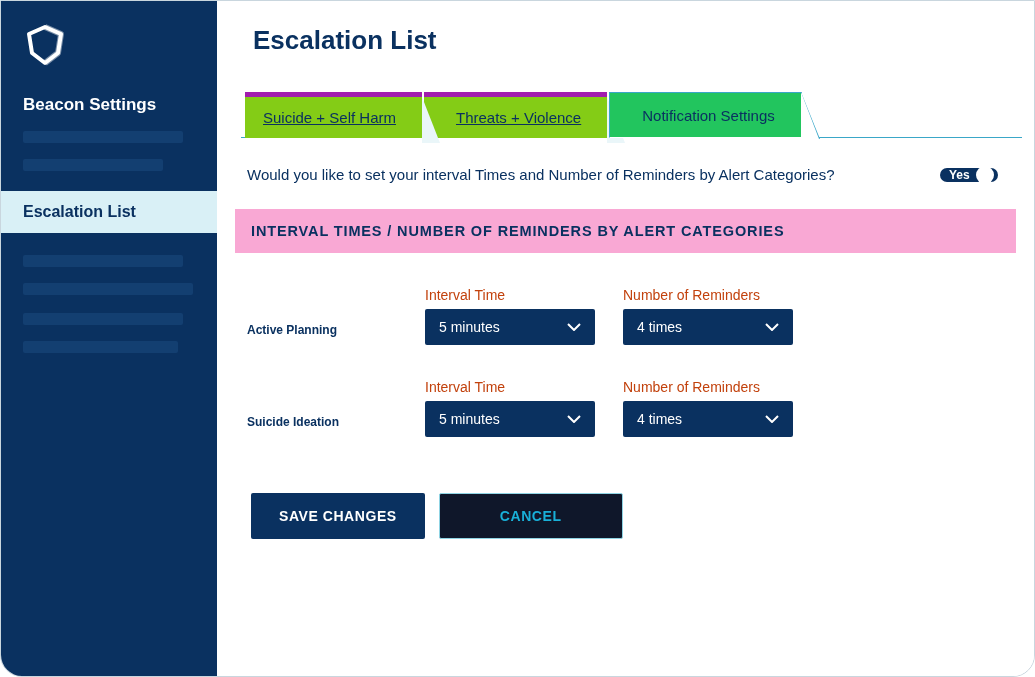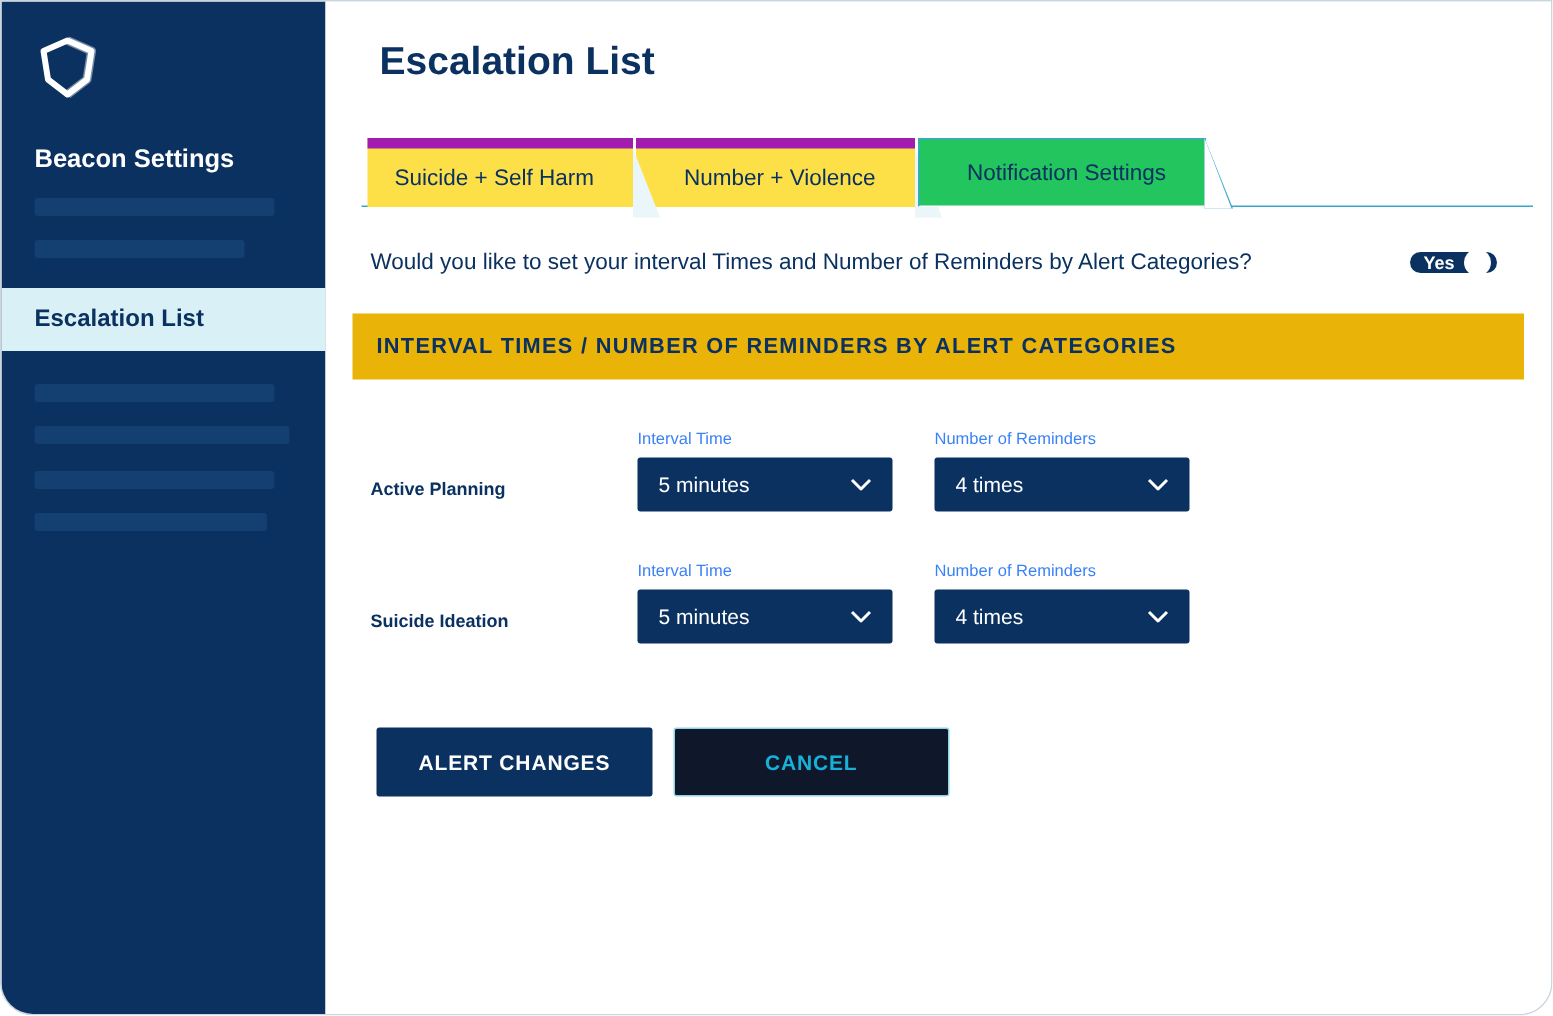--- a/index.html
+++ b/index.html
@@ -88,22 +88,23 @@
     position: relative;
     height: 46px;
     display: flex;
     align-items: center;
     font-size: 15px;
     color: #0a3160;
     padding: 0 26px 0 18px;
     cursor: pointer;
   }
   .tab.inactive {
-    background: #fde047;
-    border-top: 7px solid #a21caf;
+    background: #84cc16;
+    border-top: 5px solid #a21caf;
+    text-decoration: underline;
   }
   .tab.inactive::after {
     content: "";
     position: absolute;
     right: -18px;
     top: 0;
     width: 0;
     height: 0;
     border-bottom: 46px solid #eaf6f9;
     border-right: 18px solid transparent;
@@ -174,21 +175,21 @@
   }
   .toggle-knob {
     width: 18px;
     height: 18px;
     background: #fff;
     border-radius: 50%;
     position: absolute;
     right: 4px;
   }
   .section-banner {
-    background: #eab308;
+    background: #f9a8d4;
     color: #0a3160;
     font-size: 14.5px;
     font-weight: 700;
     letter-spacing: 0.06em;
     padding: 14px 16px;
     margin-left: -12px;
     margin-right: -12px;
   }
   .category-row {
     display: flex;
@@ -202,22 +203,22 @@
     font-weight: 700;
     color: #0a3160;
     padding-bottom: 8px;
   }
   .field-col {
     display: flex;
     flex-direction: column;
     gap: 6px;
   }
   .field-label {
-    font-size: 11px;
-    color: #3b82f6;
+    font-size: 14px;
+    color: #c2410c;
   }
   .select {
     width: 170px;
     height: 36px;
     background: #0a3160;
     color: #fff;
     font-size: 14px;
     display: flex;
     align-items: center;
     justify-content: space-between;
@@ -287,21 +288,21 @@
 
   <main class="main">
     <h1 class="page-title">Escalation List</h1>
 
     <div class="tabs-wrap">
       <div class="tabs">
         <div class="tab inactive t1">
           <span>Suicide + Self Harm</span>
         </div>
         <div class="tab inactive t2">
-          <span>Number + Violence</span>
+          <span>Threats + Violence</span>
         </div>
         <div class="tab active">
           <span>Notification Settings</span>
         </div>
       </div>
       <div class="tabs-baseline"></div>
     </div>
 
     <div class="content">
 
@@ -361,20 +362,20 @@
             <span class="chevron">
               <svg width="14" height="8" viewBox="0 0 14 8">
                   <path d="M1 1 L7 7 L13 1" fill="none" stroke="#fff" stroke-width="2"></path>
                 </svg>
             </span>
           </div>
         </div>
       </div>
 
       <div class="actions">
-        <button class="btn btn-primary">ALERT CHANGES</button>
+        <button class="btn btn-primary">SAVE CHANGES</button>
         <button class="btn btn-secondary">CANCEL</button>
       </div>
 
     </div>
   </main>
 
 </div>
 
 </body></html>

